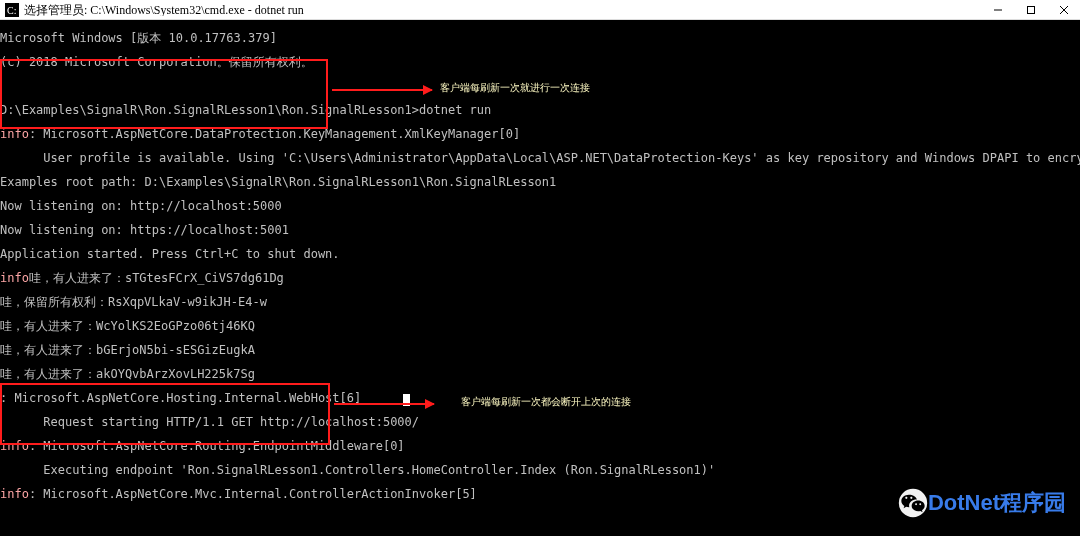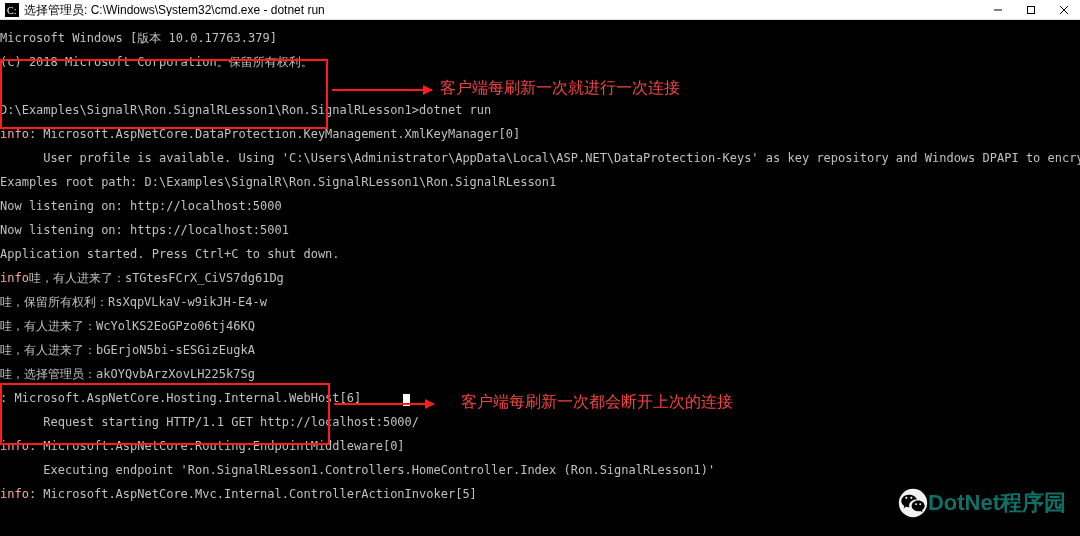--- a/index.html
+++ b/index.html
@@ -1,45 +1,45 @@
 <!DOCTYPE html>
 <html><head>
 <meta charset="utf-8">
 <style>
   * { margin: 0; padding: 0; box-sizing: border-box; }
   html, body { width: 1080px; height: 536px; overflow: hidden; background: #000; font-family: "NSimSun", "SimSun", "Consolas", monospace; font-size: 12px; line-height: 12px; color: #c0c0c0; }
   .window { width: 1080px; height: 536px; display: flex; flex-direction: column; }
   .titlebar { height: 20px; background: #fff; display: flex; align-items: center; border-bottom: 1px solid #dcdcdc; }
   .titlebar .tb-icon { width: 16px; height: 16px; margin: 0 4px; display: inline-flex; align-items: center; justify-content: center; }
-  .titlebar .tb-title { flex: 1; color: #000; font-family: Liberation Sans, sans-serif; font-size: 12px; white-space: nowrap; overflow: hidden; }
+  .titlebar .tb-title { flex: 1; color: #000; font-family: Liberation Serif, serif; font-size: 12px; white-space: nowrap; overflow: hidden; }
   .tb-controls { display: flex; height: 100%; }
   .tb-btn { width: 33px; height: 20px; display: flex; align-items: center; justify-content: center; color: #000; }
   .tb-btn svg { width: 10px; height: 10px; }
 
   .client { position: relative; flex: 1; background: #000; overflow: hidden; }
   .term { white-space: pre; letter-spacing: 0; }
   .line { height: 12px; }
   .lvl-info { color: #fca5a5; }
   .white { color: #c0c0c0; }
 
   
   .ann-box { position: absolute; border: 2px solid #ff1c1c; pointer-events: none; }
   .ann-box.b1 { left: 0; top: 39px; width: 328px; height: 70px; }
   .ann-box.b2 { left: 0; top: 363px; width: 330px; height: 62px; }
 
   .ann-arrow { position: absolute; width: 100px; height: 2px; background: #ff1c1c; }
   .ann-arrow::after { content: ""; position: absolute; right: -1px; top: -4px; width: 0; height: 0; border-left: 10px solid #ff1c1c; border-top: 5px solid transparent; border-bottom: 5px solid transparent; }
   .ann-arrow.a1 { left: 332px; top: 69px; }
   .ann-arrow.a2 { left: 334px; top: 383px; }
 
-  .ann-label { position: absolute; color: #ef4444; font-family: Liberation Serif, serif; font-size: 16px; }
+  .ann-label { position: absolute; color: #fef9c3; font-family: Liberation Serif, serif; font-size: 10px; }
   .ann-label.l1 { left: 440px; top: 62px; }
   .ann-label.l2 { left: 445px; top: 376px; margin-left: 16px; }
 
-  .watermark { position: absolute; right: 14px; bottom: 18px; display: flex; align-items: center; color: #0f766e; font-family: "Microsoft YaHei", sans-serif; font-size: 22px; font-weight: 600; opacity: 0.95; pointer-events: none; }
+  .watermark { position: absolute; right: 14px; bottom: 18px; display: flex; align-items: center; color: #3b82f6; font-family: "Microsoft YaHei", sans-serif; font-size: 22px; font-weight: 600; opacity: 0.95; pointer-events: none; }
   .watermark .wx { width: 30px; height: 30px; }
   .watermark .wx svg { width: 30px; height: 30px; }
 
   .cursor { position: absolute; left: 403px; top: 374px; width: 7px; height: 12px; background: #fff; }
 </style>
 </head>
 <body>
 
 <div class="window">
   <div class="titlebar">
@@ -79,21 +79,21 @@
 <div class="line"><span class="lvl-info">info</span><span class="white">: Microsoft.AspNetCore.DataProtection.KeyManagement.XmlKeyManager[0]</span></div>
 <div class="line white">      User profile is available. Using 'C:\Users\Administrator\AppData\Local\ASP.NET\DataProtection-Keys' as key repository and Windows DPAPI to encrypt keys at rest.</div>
 <div class="line white">Examples root path: D:\Examples\SignalR\Ron.SignalRLesson1\Ron.SignalRLesson1</div>
 <div class="line white">Now listening on: http://localhost:5000</div>
 <div class="line white">Now listening on: https://localhost:5001</div>
 <div class="line white">Application started. Press Ctrl+C to shut down.</div>
 <div class="line"><span class="lvl-info">info</span><span class="white">哇，有人进来了：sTGtesFCrX_CiVS7dg61Dg</span></div>
 <div class="line white">哇，保留所有权利：RsXqpVLkaV-w9ikJH-E4-w</div>
 <div class="line white">哇，有人进来了：WcYolKS2EoGPzo06tj46KQ</div>
 <div class="line white">哇，有人进来了：bGErjoN5bi-sESGizEugkA</div>
-<div class="line white">哇，选择管理员：akOYQvbArzXovLH225k7Sg</div>
+<div class="line white">哇，有人进来了：akOYQvbArzXovLH225k7Sg</div>
 <div class="line white">: Microsoft.AspNetCore.Hosting.Internal.WebHost[6]</div>
 <div class="line white">      Request starting HTTP/1.1 GET http://localhost:5000/</div>
 <div class="line"><span class="lvl-info">info</span><span class="white">: Microsoft.AspNetCore.Routing.EndpointMiddleware[0]</span></div>
 <div class="line white">      Executing endpoint 'Ron.SignalRLesson1.Controllers.HomeController.Index (Ron.SignalRLesson1)'</div>
 <div class="line"><span class="lvl-info">info</span><span class="white">: Microsoft.AspNetCore.Mvc.Internal.ControllerActionInvoker[5]</span></div>
 
 
 
 
 

